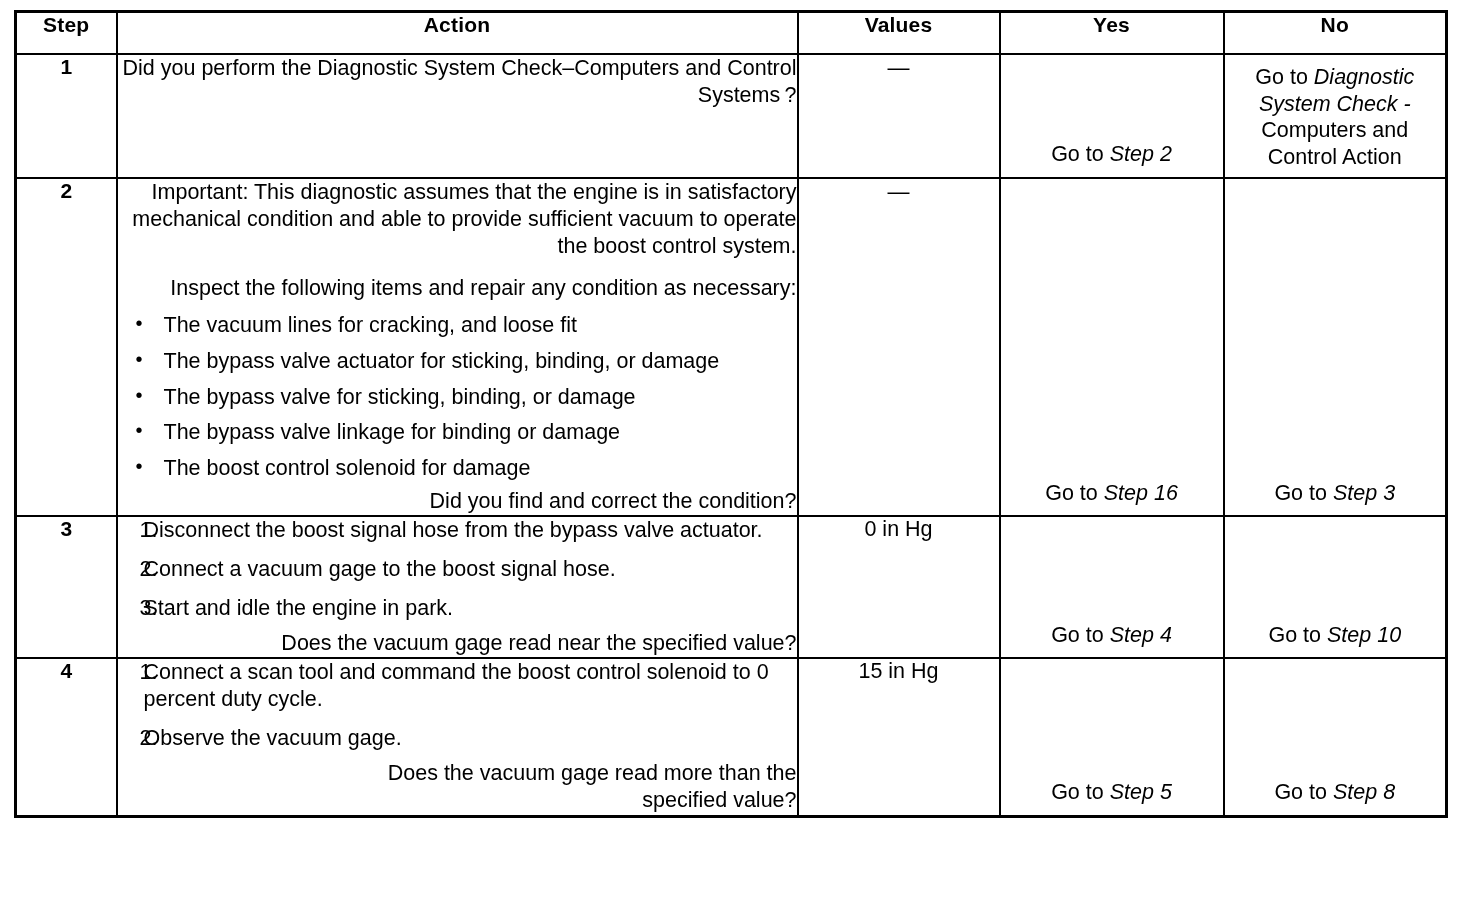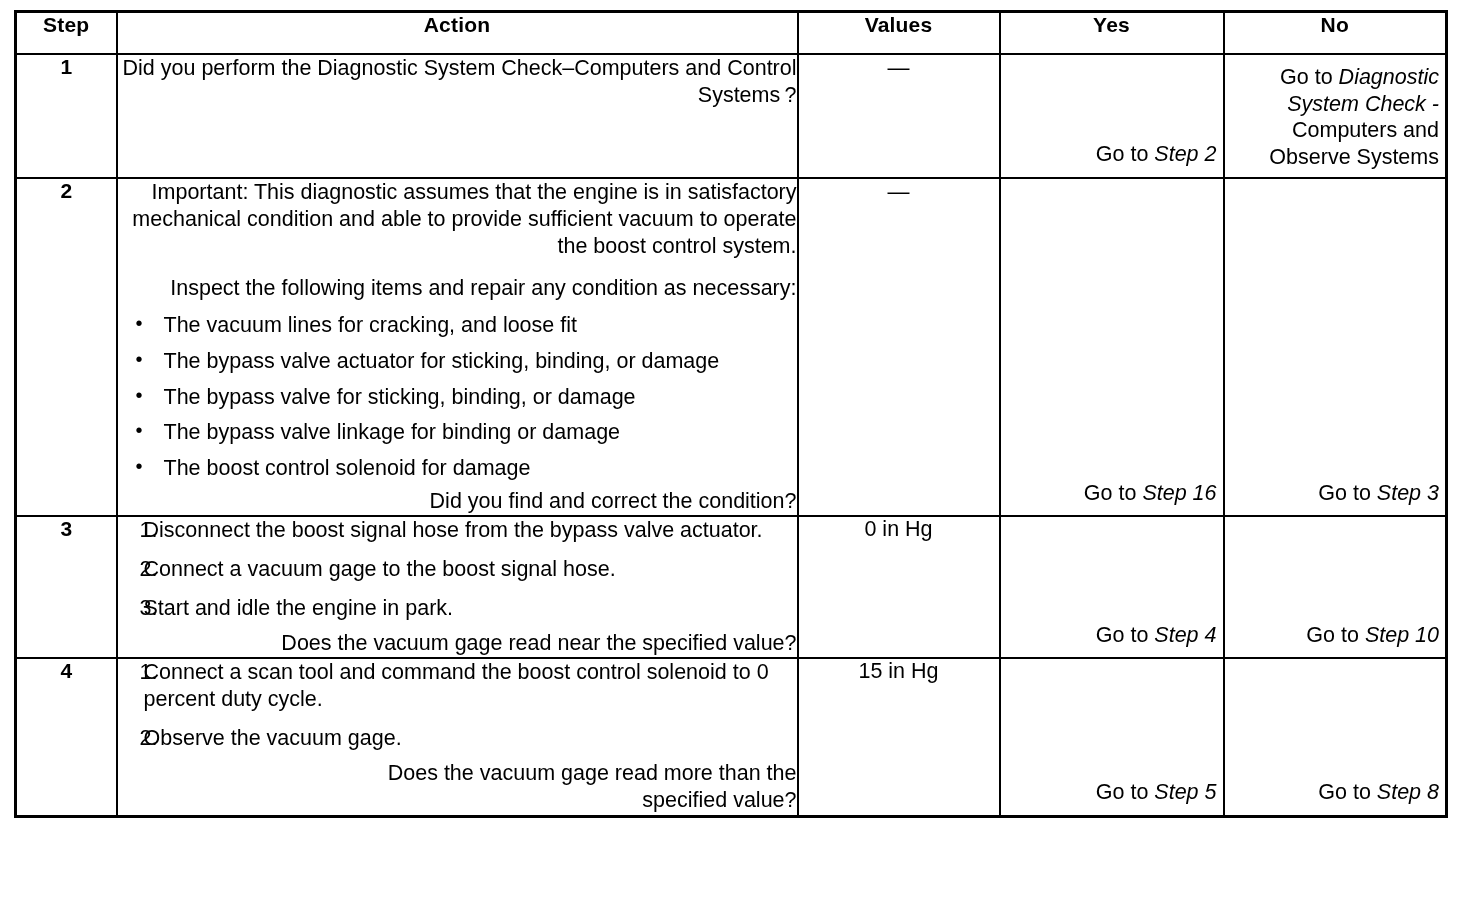--- a/index.html
+++ b/index.html
@@ -130,21 +130,21 @@
     text-align: center;
     vertical-align: middle;
     font-size: 21.5px;
   }
   .dash { font-size: 22px; letter-spacing: 0; }
 
   
   td.branch-cell {
     font-size: 21.5px;
     line-height: 1.24;
-    text-align: right;
+    text-align: center;
   }
   td.branch-cell.bottom {
     vertical-align: bottom;
     padding: 0 6px 9px 6px;
   }
   td.branch-cell.top {
     vertical-align: top;
     padding: 9px 6px 6px 6px;
   }
   .branch-line { display: block; }
@@ -187,21 +187,21 @@
         </td>
 
         <td class="branch-cell bottom">
           <span>Go to </span><span class="ital">Step 2</span>
         </td>
 
         <td class="branch-cell top">
           <span class="branch-line"><span>Go to </span><span class="ital">Diagnostic</span></span>
           <span class="branch-line ital">System Check -</span>
           <span class="branch-line">Computers and</span>
-          <span class="branch-line">Observe Systems</span>
+          <span class="branch-line">Control Action</span>
         </td>
       </tr>
 
       <tr>
         <td class="step-cell">2</td>
 
         <td class="action-cell">
           <p class="para"><span class="bold">Important:</span><span> This diagnostic assumes that the engine is in satisfactory mechanical condition and able to provide sufficient vacuum to operate the boost control system.</span></p>
 
           <p class="para tight">Inspect the following items and repair any condition as necessary:</p>

